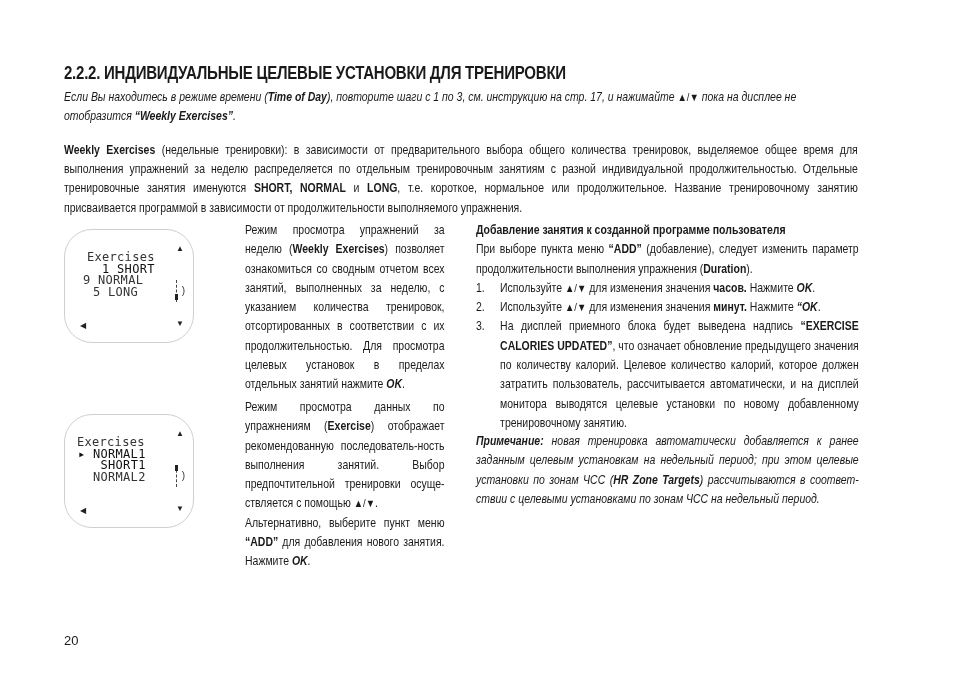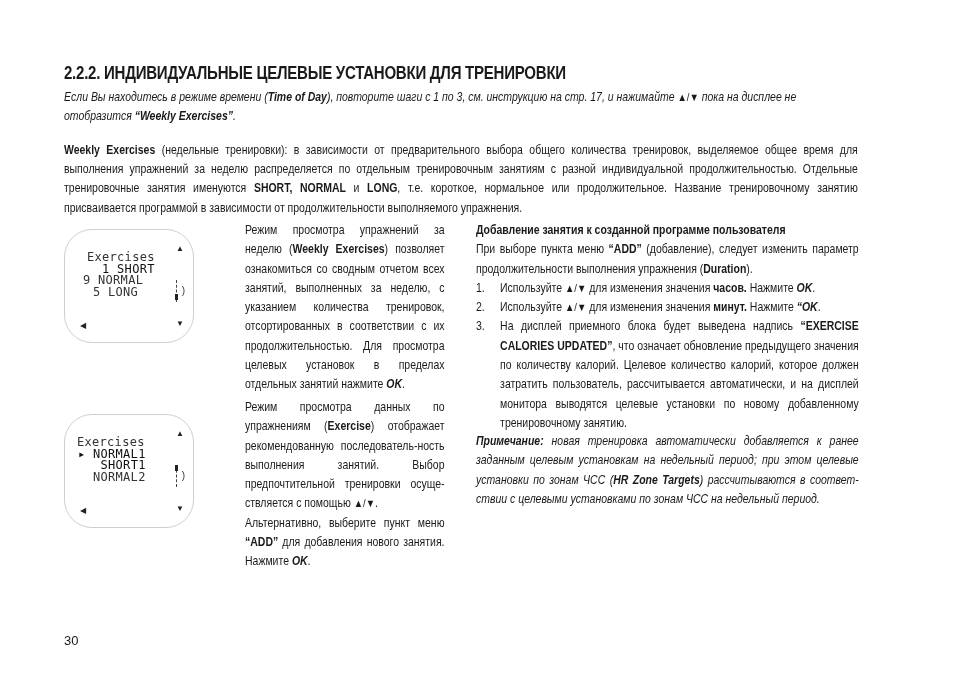--- a/index.html
+++ b/index.html
@@ -95,14 +95,14 @@
     <div><span>При выборе пункта меню </span><b>“ADD”</b><span> (добавление), следует изменить параметр продолжительности выполнения упражнения (</span><b>Duration</b><span>).</span></div>
     <ol>
       <li><span class="num">1.</span><span>Используйте </span><span class="tri">▲/▼</span><span> для изменения значения </span><b>часов.</b><span> Нажмите </span><b><i>OK</i></b><span>.</span></li>
       <li><span class="num">2.</span><span>Используйте </span><span class="tri">▲/▼</span><span> для изменения значения </span><b>минут.</b><span> Нажмите </span><b><i>“OK</i></b><span>.</span></li>
       <li><span class="num">3.</span><span>На дисплей приемного блока будет выведена надпись </span><b>“EXERCISE CALORIES UPDATED”</b><span>, что означает обновление предыдущего значения по количеству калорий. Целевое количество калорий, которое должен затратить пользователь, рассчитывается автоматически, и на дисплей монитора выводятся целевые установки по новому добавленному тренировочному занятию.</span></li>
     </ol>
   </div>
 
   <div class="col col3note"><b>Примечание:</b><span> новая тренировка автоматически добавляется к ранее заданным целевым установкам на недельный период; при этом целевые установки по зонам ЧСС (</span><b>HR Zone Targets</b><span>) рассчитываются в соответ-ствии с целевыми установками по зонам ЧСС на недельный период.</span></div>
 
-  <div class="pagenum">30</div>
+  <div class="pagenum">20</div>
 </div>
 
 </body></html>

